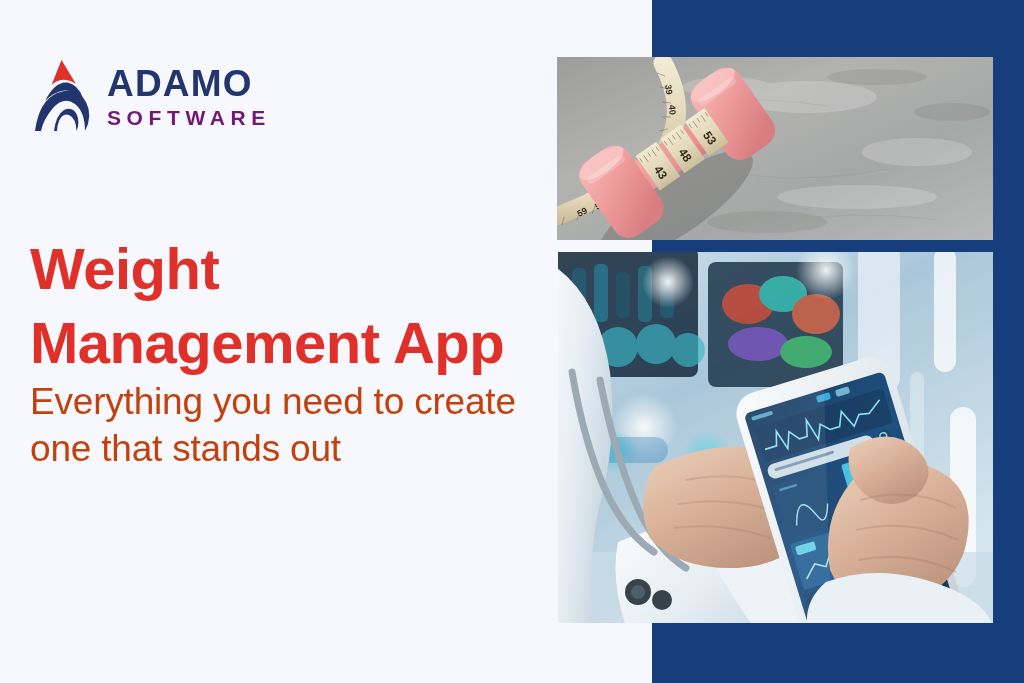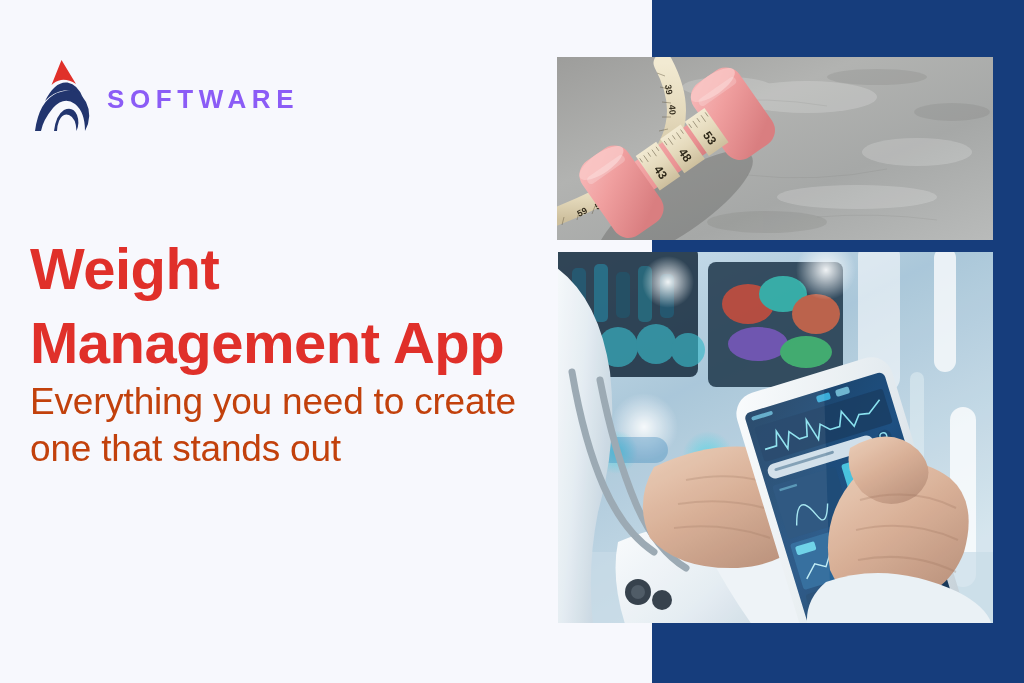--- a/index.html
+++ b/index.html
@@ -46,24 +46,24 @@
     flex-direction: column;
     line-height: 1;
   }
   .logo-adamo {
     font-size: 37px;
     font-weight: bold;
     letter-spacing: 1.2px;
     color: #22356e;
   }
   .logo-software {
-    font-size: 26px;
+    font-size: 21px;
     font-weight: bold;
     letter-spacing: 5.6px;
-    color: #8b5cf6;
+    color: #701a75;
     margin-top: 5px;
   }
 
   
   .headline {
     position: absolute;
     left: 30px;
     top: 232px;
     width: 520px;
     margin: 0;
@@ -118,20 +118,21 @@
       <path d="M28.5 3 L43 27 Q35 22 28 23 Q22.5 24 18.5 28 Z" fill="#e0302a"></path>
 
       <path d="M12 44 Q22 24 34.5 25.5 Q45 27.5 50 41 Q41 32.5 31 33.5 Q20.5 35 12 44 Z" fill="#22356e"></path>
 
       <path d="M2 74 Q6 44 24 36 Q44 28 53 45 Q60 59 52 74 Q52 55 42 47 Q31 39 20 51 Q10 63 8 74 Z" fill="#22356e"></path>
 
       <path d="M18 74 Q20 56 30 50 Q40 45 45 56 Q48 65 44 74 Q44 60 36 56 Q28 53 24 62 Q21 68 21 74 Z" fill="#f7f8fd"></path>
       <path d="M21 74 Q23 58 31 53 Q40 49 44 58 Q47 66 43.5 74 Q43 61 36 58 Q29.5 55.5 26 64 Q24 69 24 74 Z" fill="#22356e"></path>
     </svg>
     <div class="logo-words">
+      <span class="logo-adamo">ADAMO</span>
       <span class="logo-software">SOFTWARE</span>
     </div>
   </div>
 
   <h1 class="headline">Weight Management App</h1>
   <p class="subhead">Everything you need to create one that stands out</p>
 
   <div class="photo" id="photo-dumbbell">
     <svg viewBox="0 0 436 183" preserveAspectRatio="xMidYMid slice">
       <defs>

